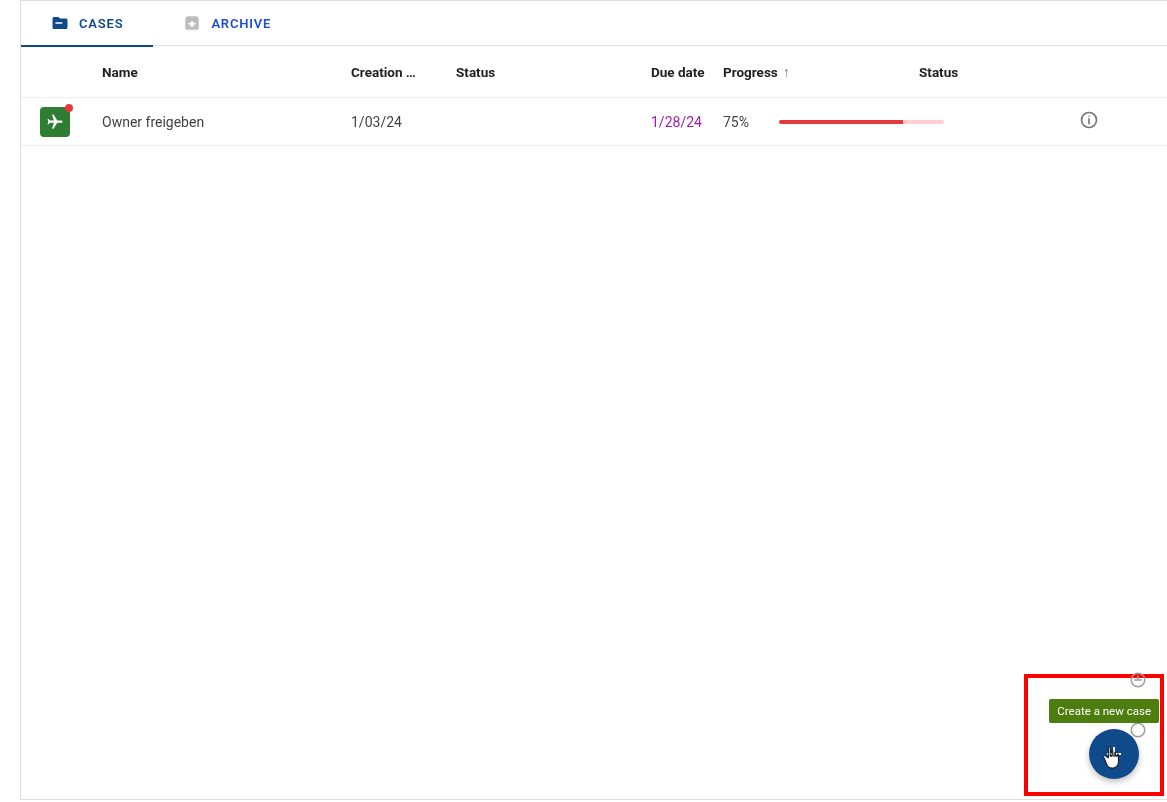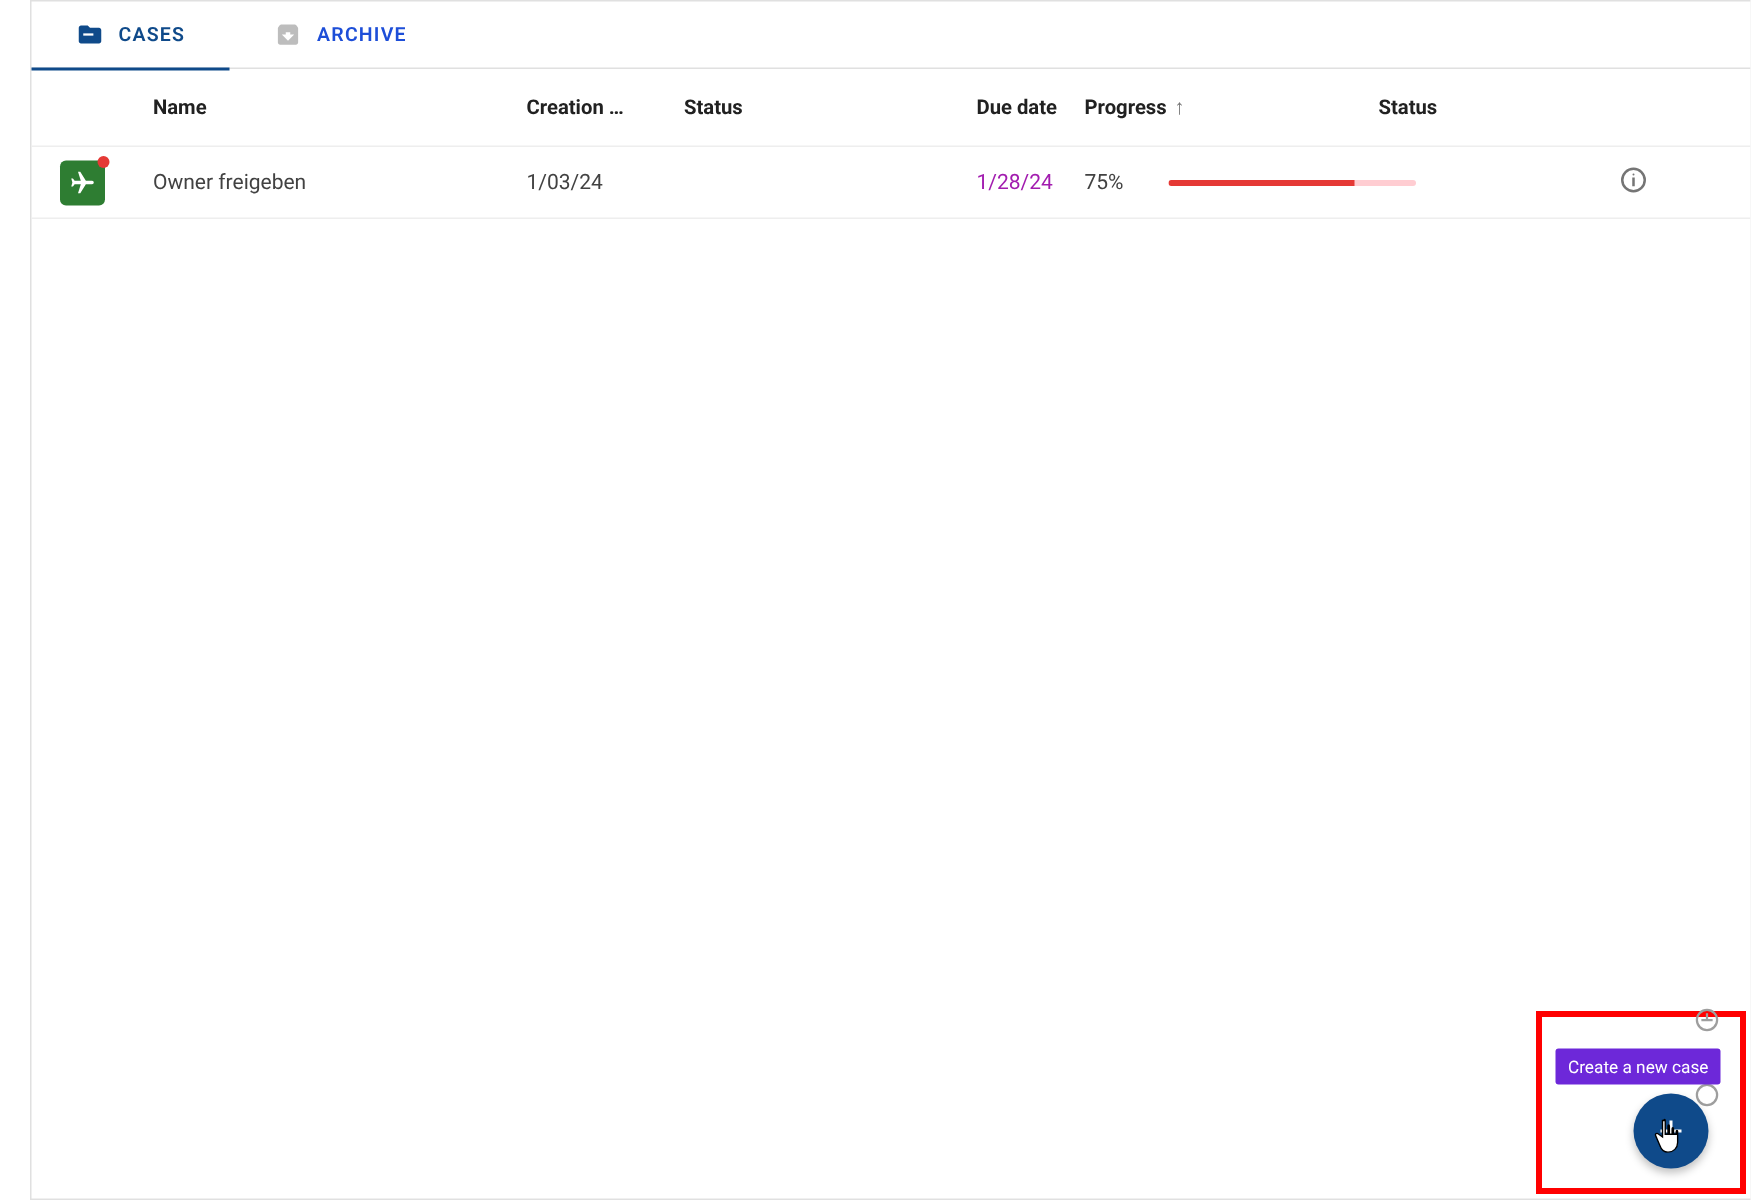--- a/index.html
+++ b/index.html
@@ -167,23 +167,23 @@
     .fab svg { pointer-events: none; }
     .cursor-hand {
       position: absolute;
       right: 44px;
       bottom: 24px;
       pointer-events: none;
     }
     
     .tooltip {
       position: absolute;
-      right: 20px;
+      right: 8px;
       bottom: 76px;
-      background: #6d28d9;
+      background: #4d7c0f;
       color: #fff;
       font-size: 11.5px;
       padding: 5px 8px;
       border-radius: 2px;
       white-space: nowrap;
     }
     
     .highlight-box {
       position: absolute;
       right: 3px;

